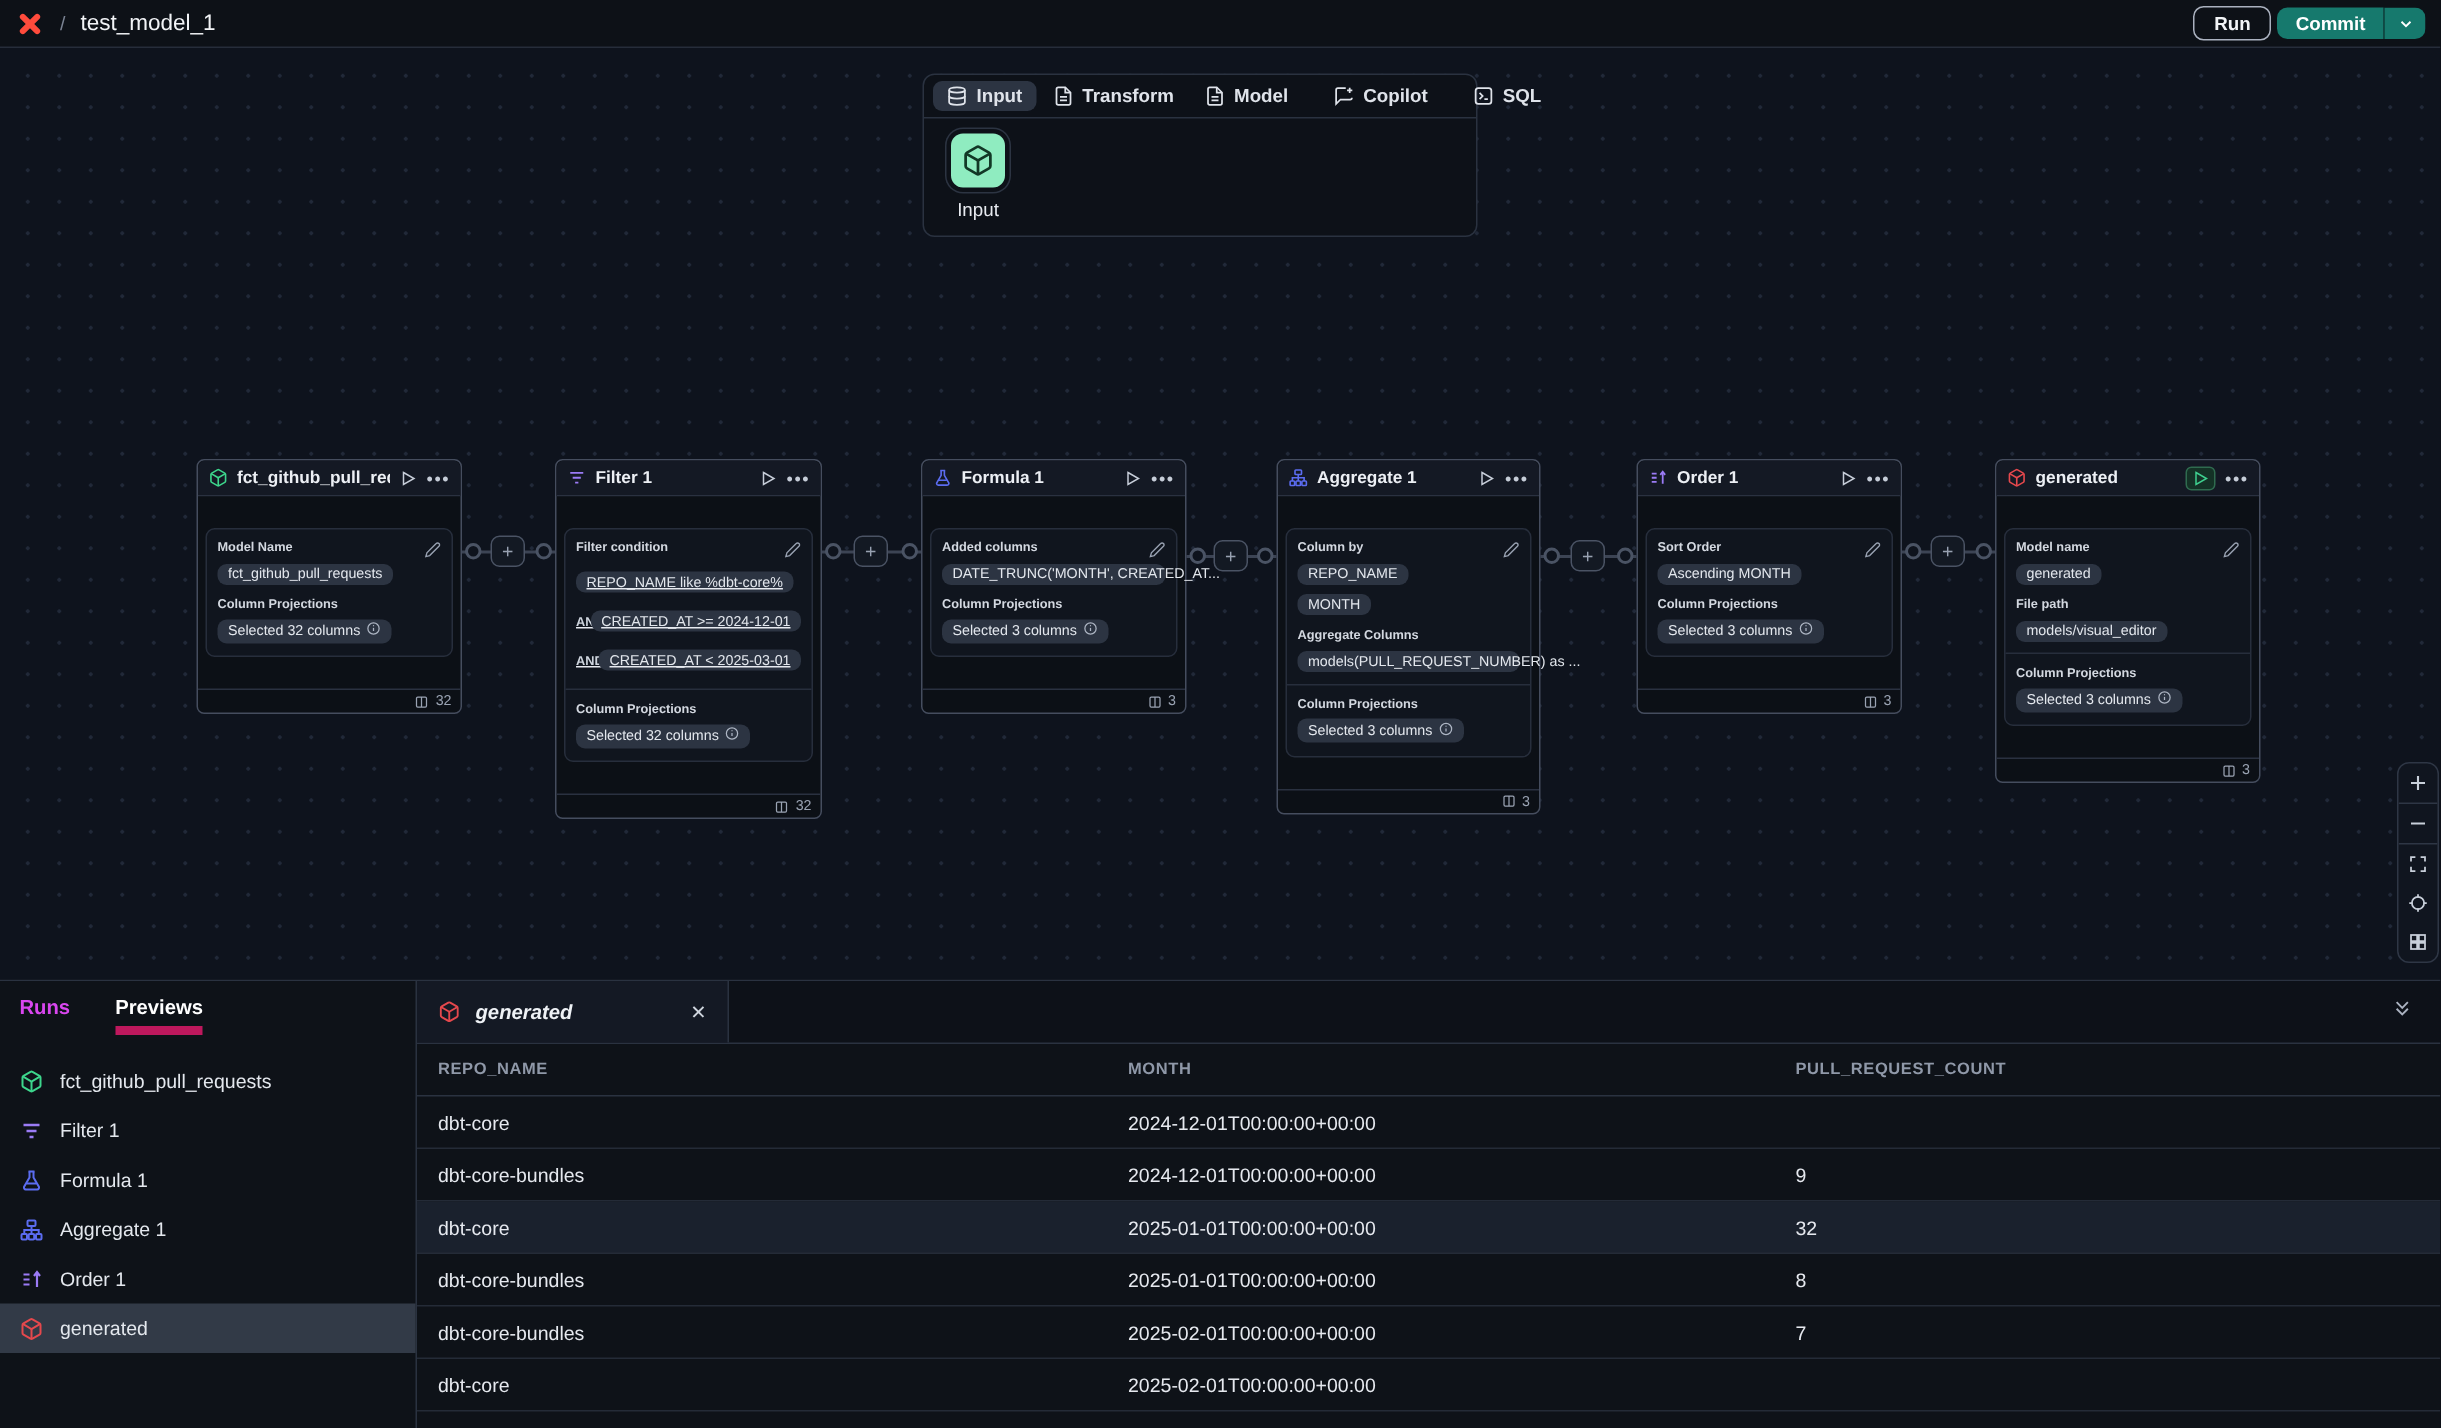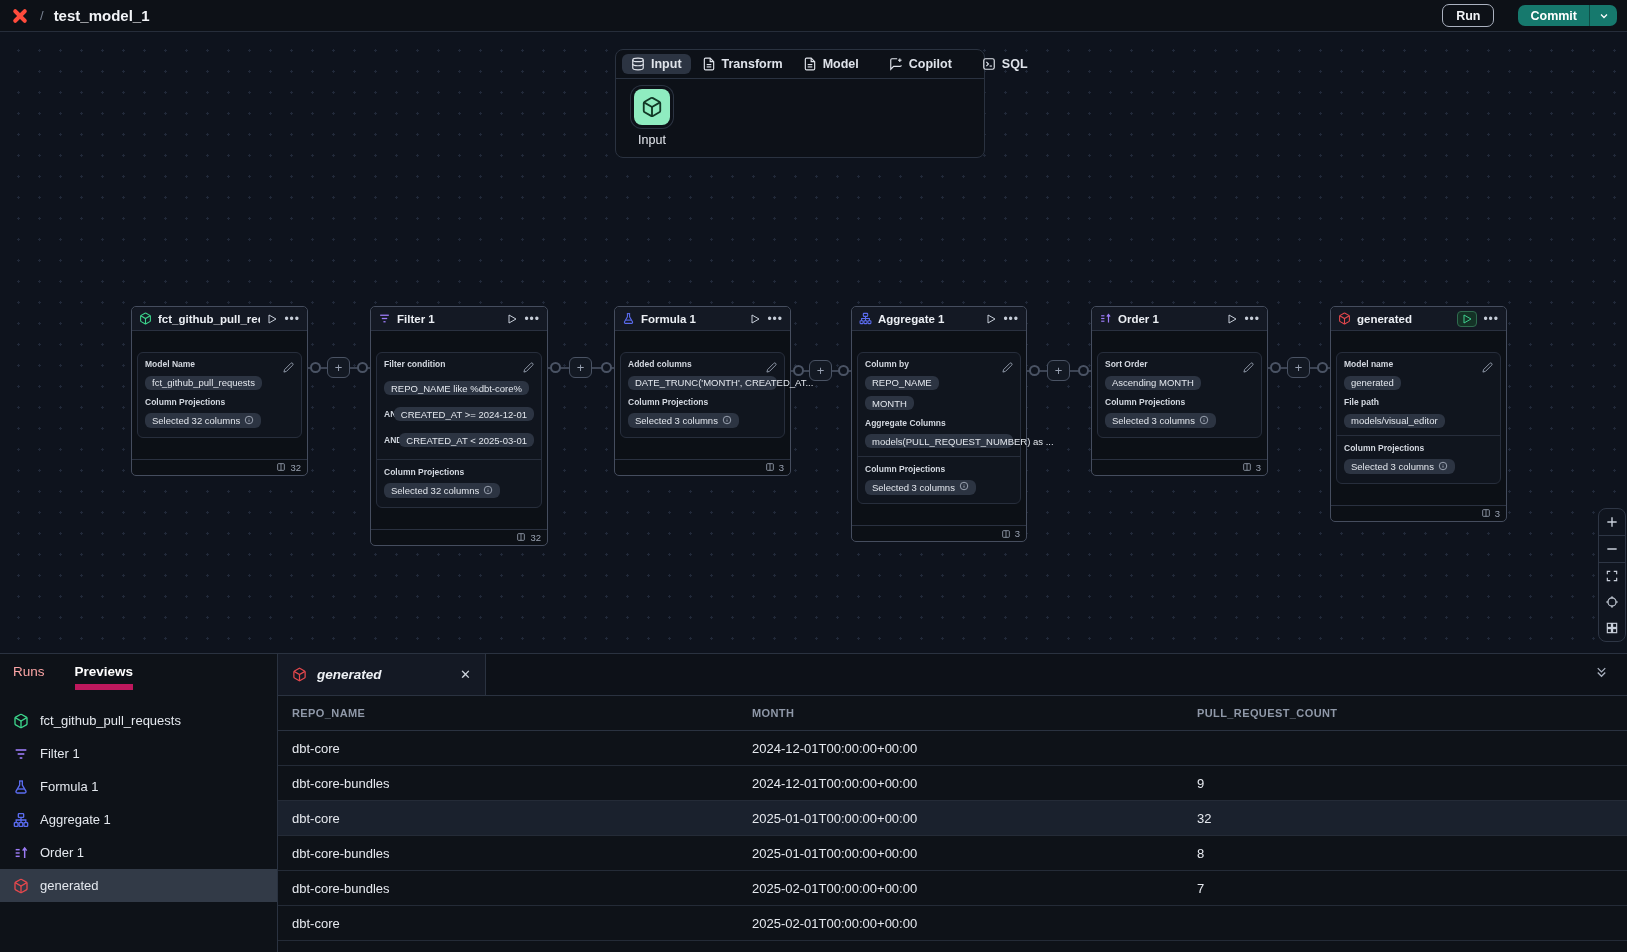--- a/index.html
+++ b/index.html
@@ -5,22 +5,22 @@
   * { margin:0; padding:0; box-sizing:border-box; }
   html,body { width:1627px; height:952px; overflow:hidden; background:#0d1117;
               font-family:"Liberation Sans", sans-serif; color:#e7eaf0; }
   .app { position:relative; width:1627px; height:952px; display:flex; flex-direction:column; }
 
   
   .topbar { height:32px; flex:0 0 32px; display:flex; align-items:center; gap:10px;
             padding:0 10px; background:#0d1117; border-bottom:1px solid #262d3a; }
   .brand { width:20px; height:20px; display:flex; align-items:center; }
   .crumb-sep { color:#7a8393; font-size:13px; }
-  .doc-title { font-size:15px; font-weight:700; color:#f2f4f7; }
-  .topbar-right { margin-left:auto; display:flex; align-items:center; gap:24px;padding-left:44px; }
+  .doc-title { font-size:15px; font-weight:400; color:#f2f4f7; }
+  .topbar-right { margin-left:auto; display:flex; align-items:center; gap:4px;padding-left:44px; }
   .btn-run { background:transparent; border:1px solid #aab1bf; color:#f2f4f7; font-size:12.5px;
              font-weight:600; border-radius:7px; padding:3px 13px; height:23px; cursor:pointer;
              font-family:inherit; }
   .commit-group { display:flex; height:21px; }
   .btn-commit { background:#16796d; border:none; color:#ffffff; font-size:12.5px; font-weight:600;
                 border-radius:7px 0 0 7px; padding:3px 12px; cursor:pointer; font-family:inherit; }
   .btn-commit-caret { background:#16796d; border:none; border-left:1px solid rgba(0,0,0,.35);
                       border-radius:0 7px 7px 0; width:28px; color:#fff; display:flex;
                       align-items:center; justify-content:center; cursor:pointer; }
 
@@ -64,21 +64,21 @@
   .node-body { padding:21px 5px; flex:1; }
   .ncard { position:relative; border:1px solid #272e3c; background:#10151e; border-radius:6px;
            padding:6px 7px; height:100%; cursor:pointer; }
   .npencil { position:absolute; top:6px; right:7px; color:#98a1b1; }
   .npencil svg { width:11px; height:11px; }
   .nlabel { font-size:8.5px; font-weight:700; color:#d3d8e0; margin:0 0 3px; }
   .nsection + .nsection { margin-top:7px; }
   .npill { display:inline-flex; align-items:center; gap:4px; background:#2c3442; border-radius:6px;
            padding:1.5px 7px; font-size:9.5px; color:#e3e7ed; max-width:100%; white-space:nowrap; }
   .pill-line { margin:2.5px 0; }
-  .nrow { display:flex; align-items:center; gap:5px; margin:12px 0; }
+  .nrow { display:flex; align-items:center; gap:5px; margin:12px 0;text-decoration:underline; }
   .nprefix { font-size:8.5px; font-weight:700; color:#cfd5de; min-width:0; }
   .ndivider { border-top:1px solid #272e3c; margin:7px -7px 7px; }
   .info-icon svg { width:10px; height:10px; color:#aeb6c4; }
   .node-footer { height:16px; flex:0 0 16px; border-top:1px solid #2a3140; display:flex;
                  align-items:center; justify-content:flex-end; gap:4px; padding:0 6px;
                  color:#9aa3b3; font-size:9.5px; }
   .node-footer svg { width:10px; height:10px; }
 
   
   .edge-line { position:absolute; height:2px; background:#3c4454; }
@@ -95,21 +95,21 @@
   .cc-btn { height:26px; display:flex; align-items:center; justify-content:center; color:#c8cfda;
             cursor:pointer; }
   .cc-btn svg { width:14px; height:14px; }
   .cc-div { height:1px; background:#2e3645; }
 
   
   .bottom { flex:0 0 299px; height:299px; border-top:1px solid #2a3240; background:#0e1218;
             display:flex; }
   .sidebar { width:278px; flex:0 0 278px; border-right:1px solid #2a3240; padding-top:10px; }
   .side-tabs { display:flex; gap:30px; padding:0 13px 8px; font-size:13.5px; }
-  .side-tab { color:#fca5a5; cursor:pointer; padding-bottom:5px; }
+  .side-tab { color:#d946ef; cursor:pointer; padding-bottom:5px;font-weight:bold; }
   .side-tab.active { color:#ffffff; font-weight:700; border-bottom:6px solid #be185d; }
   .side-list { margin-top:6px; }
   .side-item { height:33px; display:flex; align-items:center; gap:11px; padding:0 13px;
                font-size:13px; color:#e4e8ee; cursor:pointer; }
   .side-item svg { width:16px; height:16px; flex:0 0 16px; }
   .side-item.selected { background:#323a47; }
 
   .preview { flex:1 1 auto; display:flex; flex-direction:column; min-width:0; }
   .tabbar { height:42px; flex:0 0 42px; border-bottom:1px solid #2a3240; display:flex;
             align-items:stretch; background:#0d1118; }

